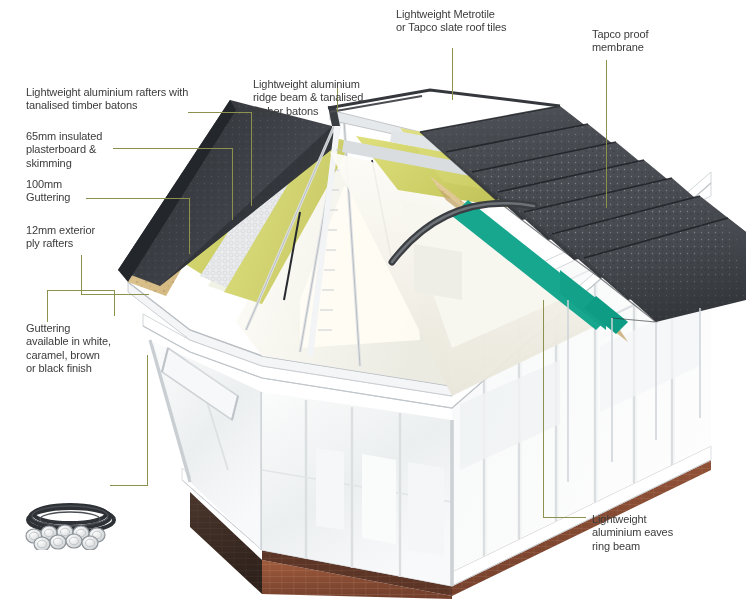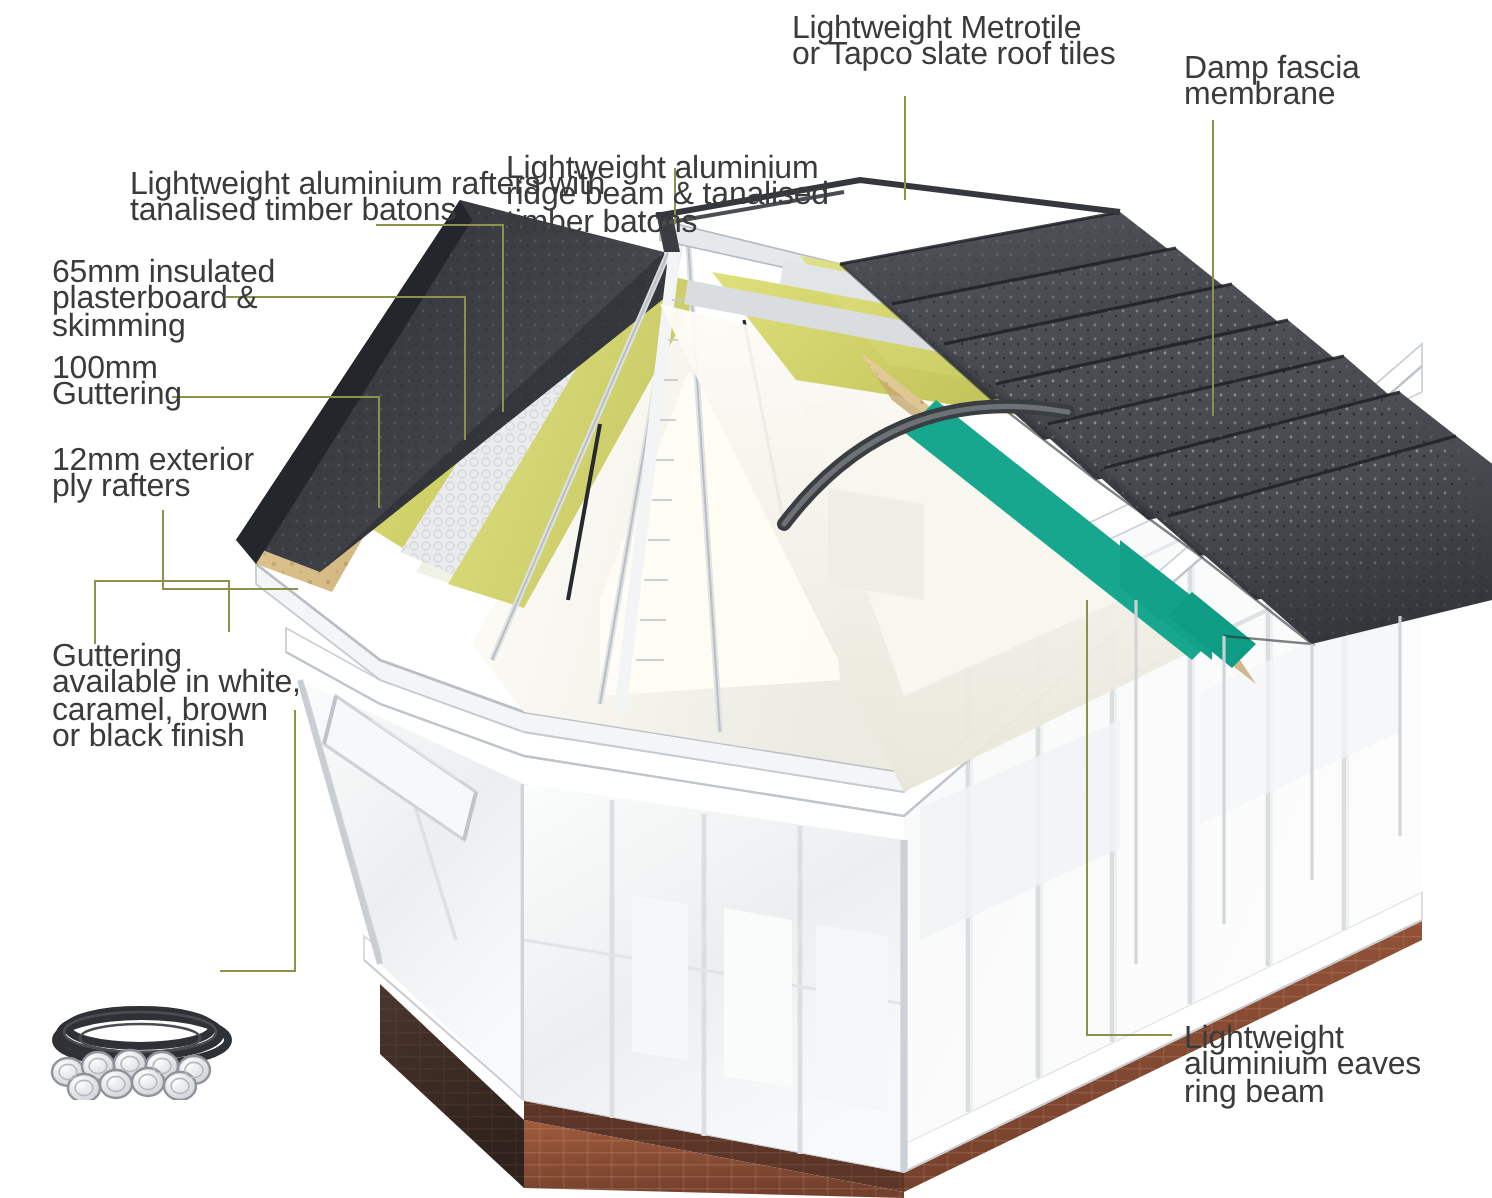--- a/index.html
+++ b/index.html
@@ -11,21 +11,21 @@
   #stage{
     position:relative;
     width:746px;height:599px;
     background:#ffffff;
     overflow:hidden;
   }
   
   .callout{
     position:absolute;
     color:#3b3b3b;
-    font-size:16px;
+    font-size:11px;
     line-height:13.4px;
     letter-spacing:-0.1px;
     white-space:pre-line;
     z-index:40;
   }
   
   .lead{
     position:absolute;
     background:#8d914e;
     z-index:38;
@@ -324,28 +324,28 @@
 
   <div class="lead h" style="left:110px;top:485px;width:38px;"></div>
   <div class="lead v" style="left:147px;top:355px;height:131px;"></div>
 
   <div class="lead v" style="left:543px;top:300px;height:218px;"></div>
   <div class="lead h" style="left:543px;top:517px;width:43px;"></div>
 
   <div class="callout" style="left:396px;top:8px;">Lightweight Metrotile
 or Tapco slate roof tiles</div>
 
-  <div class="callout" style="left:592px;top:28px;">Damp fascia
+  <div class="callout" style="left:592px;top:28px;">Tapco proof
 membrane</div>
 
   <div class="callout" style="left:253px;top:44px;margin-top:34px;">Lightweight aluminium
 ridge beam &amp; tanalised
 timber batons</div>
 
-  <div class="callout" style="left:26px;top:86px;margin-left:39px;">Lightweight aluminium rafters with
+  <div class="callout" style="left:26px;top:86px;">Lightweight aluminium rafters with
 tanalised timber batons</div>
 
   <div class="callout" style="left:26px;top:130px;">65mm insulated
 plasterboard &amp;
 skimming</div>
 
   <div class="callout" style="left:26px;top:178px;">100mm
 Guttering</div>
 
   <div class="callout" style="left:26px;top:224px;">12mm exterior

